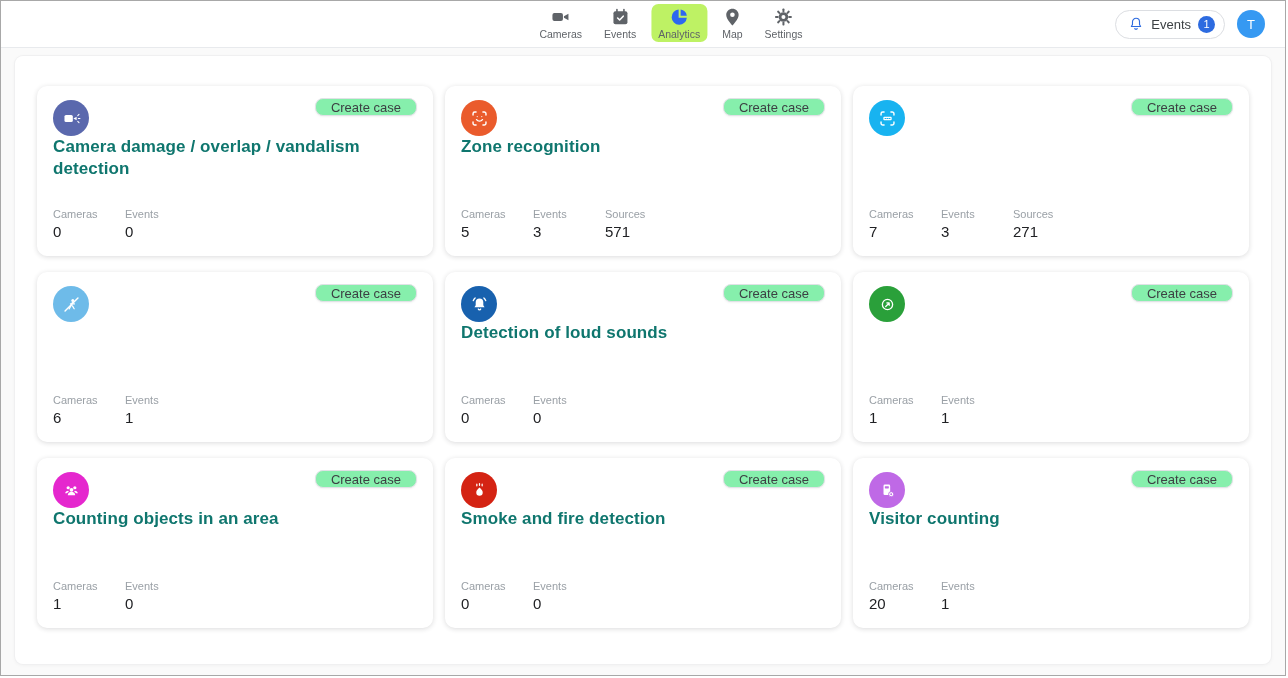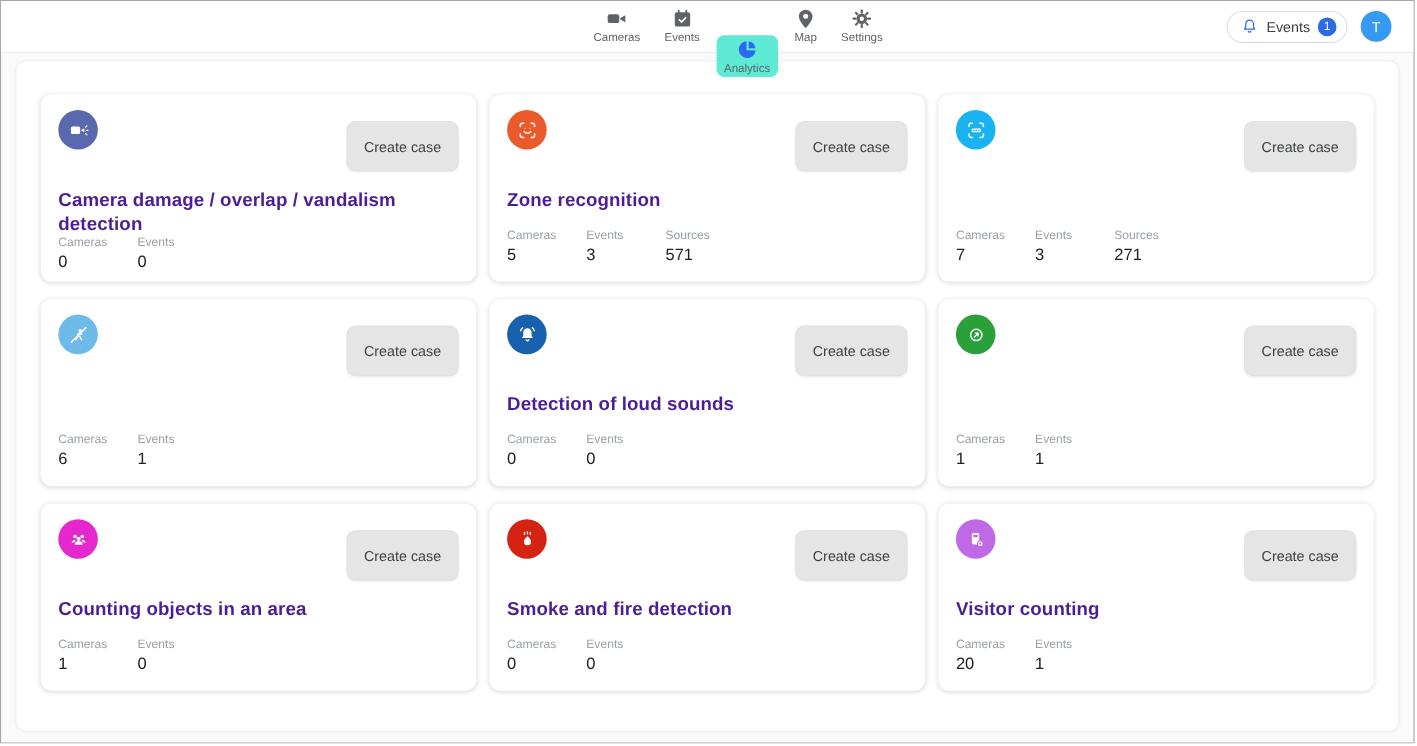--- a/index.html
+++ b/index.html
@@ -2,41 +2,41 @@
 <html><head>
 <meta charset="utf-8">
 <style>
   html,body{margin:0;padding:0;background:#fff;font-family:"Liberation Sans",sans-serif;}
   .frame{width:1286px;height:676px;border:1px solid #a8a8a8;background:#fafafa;overflow:hidden;box-sizing:border-box;}
 
   
   .header{height:46px;background:#fff;border-bottom:1px solid #e8eaed;position:relative;display:flex;align-items:center;}
   .nav{position:absolute;left:50%;top:3px;transform:translateX(calc(-50% + 28px));display:flex;gap:8px;}
   .nav-item{display:flex;flex-direction:column;align-items:center;padding:3px 7px 2px;border-radius:7px;cursor:pointer;color:#5f6368;}
-  .nav-item.active{background:#5eead4;margin-top:28px;}
+  .nav-item.active{background:#bef264;}
   .nav-item.active .nav-icon{color:#2d68f0;}
   .nav-icon{width:20px;height:20px;display:flex;align-items:center;justify-content:center;}
   .nav-label{font-size:10.5px;color:#5f6368;margin-top:1px;white-space:nowrap;}
   .header-right{margin-left:auto;display:flex;align-items:center;gap:12px;padding-right:20px;}
   .events-pill{display:flex;align-items:center;gap:7px;height:27px;padding:0 9px 0 12px;border:1px solid #dcdee2;border-radius:15px;background:#fff;cursor:pointer;}
   .events-pill .bell{color:#2d6be0;display:flex;}
   .events-pill .pill-label{font-size:13px;color:#3c4043;}
   .pill-badge{width:17px;height:17px;border-radius:50%;background:#2d6be0;color:#fff;font-size:11px;display:flex;align-items:center;justify-content:center;}
   .avatar{width:28px;height:28px;border-radius:50%;background:#3699f2;color:#fff;font-size:13px;display:flex;align-items:center;justify-content:center;cursor:pointer;}
 
   
   .panel{margin:8px 14px 14px;height:608px;background:#fff;border-radius:8px;box-shadow:0 0 0 1px #f0f0f1,0 1px 4px rgba(0,0,0,.05);box-sizing:border-box;}
   .cards{display:grid;grid-template-columns:repeat(3,1fr);grid-template-rows:repeat(3,170px);gap:16px 12px;padding:30px 22px 36px;box-sizing:border-box;}
 
   
   .card{background:#fff;border-radius:10px;box-shadow:0 1px 5px rgba(32,33,36,.16);padding:12px 16px 16px;display:flex;flex-direction:column;box-sizing:border-box;}
   .card-head{display:flex;align-items:flex-start;justify-content:space-between;}
   .card-icon{width:36px;height:36px;border-radius:50%;background:var(--c,#888);display:flex;align-items:center;justify-content:center;flex:0 0 auto;margin-top:2px;}
-  .create-case{height:46px;padding:0 15px;border:1px solid #e0e2e6;border-radius:8px;background:#e5e5e5;font-family:"Liberation Sans",sans-serif;font-size:13px;color:#3c4043;box-shadow:0 1px 2px rgba(0,0,0,.05);cursor:pointer;margin-top:12px;}
-  .card-title{font-size:17px;font-weight:700;color:#4c1d95;margin-top:15px;line-height:1.3;letter-spacing:.1px;max-width:350px;}
+  .create-case{height:18px;padding:0 15px;border:1px solid #e0e2e6;border-radius:8px;background:#86efac;font-family:"Liberation Sans",sans-serif;font-size:13px;color:#3c4043;box-shadow:0 1px 2px rgba(0,0,0,.05);cursor:pointer;margin-top:0;}
+  .card-title{font-size:17px;font-weight:700;color:#0f766e;line-height:1.3;letter-spacing:.1px;max-width:350px;}
   .stats{display:flex;margin-top:auto;}
   .stat{min-width:52px;margin-right:20px;}
   .stat-label{font-size:11px;color:#9aa0a6;margin-bottom:3px;}
   .stat-value{font-size:15px;color:#202124;}
 </style>
 </head>
 <body>
 
 <div class="frame">
 

